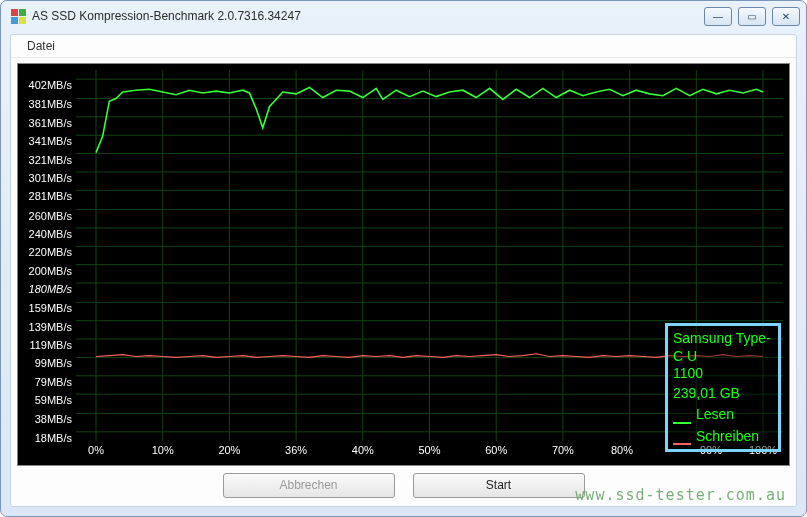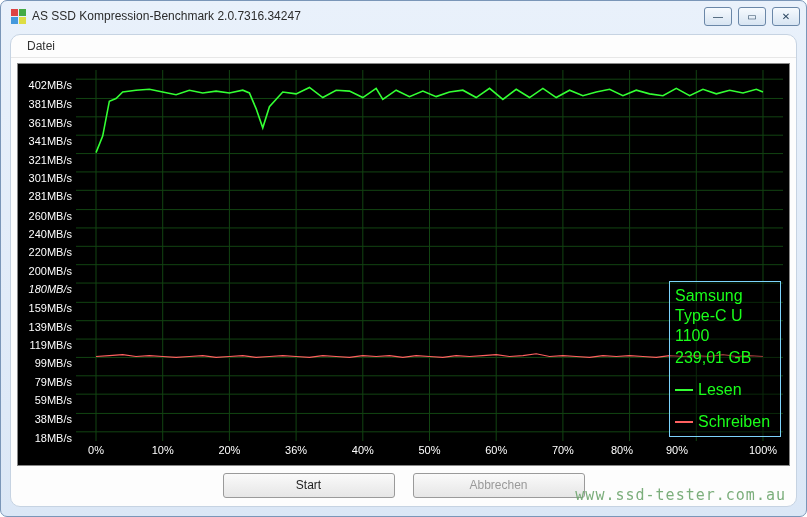--- a/index.html
+++ b/index.html
@@ -6,35 +6,35 @@
   .window{width:807px;height:517px;box-sizing:border-box;border:1px solid #7a96b8;border-radius:7px;
     background:linear-gradient(#e9f1fb,#dbe7f6);position:relative;overflow:hidden}
   .titlebar{height:30px;display:flex;align-items:center;padding:0 6px;color:#1a1a1a}
   .app-icon{width:16px;height:16px;margin:0 6px 0 3px;display:flex;flex-wrap:wrap}
   .app-icon span{width:7px;height:7px;margin:0.5px}
   .title{flex:1;font-size:12px;color:#2b2b2b}
   .win-btns{display:flex;gap:6px}
   .win-btn{width:26px;height:17px;border:1px solid #6a87a8;border-radius:3px;
     background:linear-gradient(#f6fafe,#d7e4f2);display:flex;align-items:center;justify-content:center;
     font-size:10px;color:#2b4660;cursor:pointer}
-  .client{position:absolute;left:9px;right:9px;top:33px;bottom:9px;background:#fdfdfd;border:1px solid #c6d3e2;border-radius:10px}
+  .client{position:absolute;left:9px;right:9px;top:33px;bottom:9px;background:#fdfdfd;border:1px solid #c6d3e2;border-radius:3px}
   .menubar{height:22px;display:flex;align-items:center;padding:0 10px;color:#333;border-bottom:1px solid #e7e7e7}
   .menu-item{padding:2px 6px;cursor:pointer}
   .chart-wrap{position:absolute;left:6px;right:6px;top:28px;bottom:40px;background:#000;border:1px solid #888}
   .plot{position:absolute;left:58px;right:6px;top:6px;bottom:24px}
   .yaxis{position:absolute;left:0;top:6px;bottom:24px;width:58px}
   .ylab{position:absolute;right:4px;color:#fff;font-size:11px;transform:translateY(-50%);white-space:nowrap}
   .xaxis{position:absolute;left:58px;right:6px;bottom:0;height:24px}
   .xlab{position:absolute;top:3px;color:#fff;font-size:11px;transform:translateX(-50%)}
   .grid line{stroke:#124412;stroke-width:1}
   .series-read{stroke:#33ff33;stroke-width:1.6;fill:none}
   .series-write{stroke:#ff6060;stroke-width:1.2;fill:none}
-  .legend{position:absolute;right:8px;bottom:28px;width:100px;border:1px solid #7dd3fc;color:#1aff1a;
-    font-size:16px;padding:4px 5px;background:rgba(0,0,0,0.4);line-height:1.25}
-  .legend .row{display:flex;align-items:center;gap:5px;margin-top:12px}
+  .legend{position:absolute;right:8px;bottom:13px;width:100px;border:3px solid #7dd3fc;color:#1aff1a;
+    font-size:14px;padding:4px 5px;background:rgba(0,0,0,0.4);line-height:1.25}
+  .legend .row{display:flex;align-items:flex-end;gap:5px;margin-top:4px}
   .swatch{width:18px;height:0;border-top:2px solid}
   .btnrow{position:absolute;left:0;right:0;bottom:6px;height:30px;display:flex;align-items:center;justify-content:center;gap:18px}
   .btn{width:170px;height:23px;border:1px solid #9a9a9a;border-radius:3px;background:linear-gradient(#fafafa,#e6e6e6);
     display:flex;align-items:center;justify-content:center;cursor:pointer;color:#222}
   .btn.disabled{color:#9a9a9a;cursor:default}
   .watermark{position:absolute;right:10px;bottom:2px;color:#6ea66e;font-family:monospace;font-size:15px;letter-spacing:1px;opacity:.9}
 </style>
 </head>
 <body>
 
@@ -124,39 +124,39 @@
       <div class="xaxis">
           <div class="xlab" style="left: 20.0094px;">0%</div>
           <div class="xlab" style="left: 86.7075px;">10%</div>
           <div class="xlab" style="left: 153.406px;">20%</div>
           <div class="xlab" style="left: 220.104px;">36%</div>
           <div class="xlab" style="left: 286.802px;">40%</div>
           <div class="xlab" style="left: 353.5px;">50%</div>
           <div class="xlab" style="left: 420.198px;">60%</div>
           <div class="xlab" style="left: 486.896px;">70%</div>
           <div class="xlab" style="left: 546px;">80%</div>
-          <div class="xlab" style="left: 601px;">90%</div>
+          <div class="xlab" style="left: 635px;">90%</div>
           <div class="xlab" style="left: 686.991px;">100%</div>
         </div>
 
       <div class="legend">
         <div>Samsung Type-C U</div>
         <div>1100</div>
         <div style="margin-top:2px">239,01 GB</div>
         <div class="row">
           <span class="swatch" style="border-color:#33ff33"></span>
           <span>Lesen</span>
         </div>
         <div class="row">
           <span class="swatch" style="border-color:#ff6060"></span>
           <span>Schreiben</span>
         </div>
       </div>
     </div>
 
     <div class="btnrow">
+      <div class="btn disabled">Abbrechen</div>
       <div class="btn">Start</div>
-      <div class="btn disabled">Abbrechen</div>
     </div>
 
     <div class="watermark">www.ssd-tester.com.au</div>
   </div>
 </div>
 
 </body></html>

